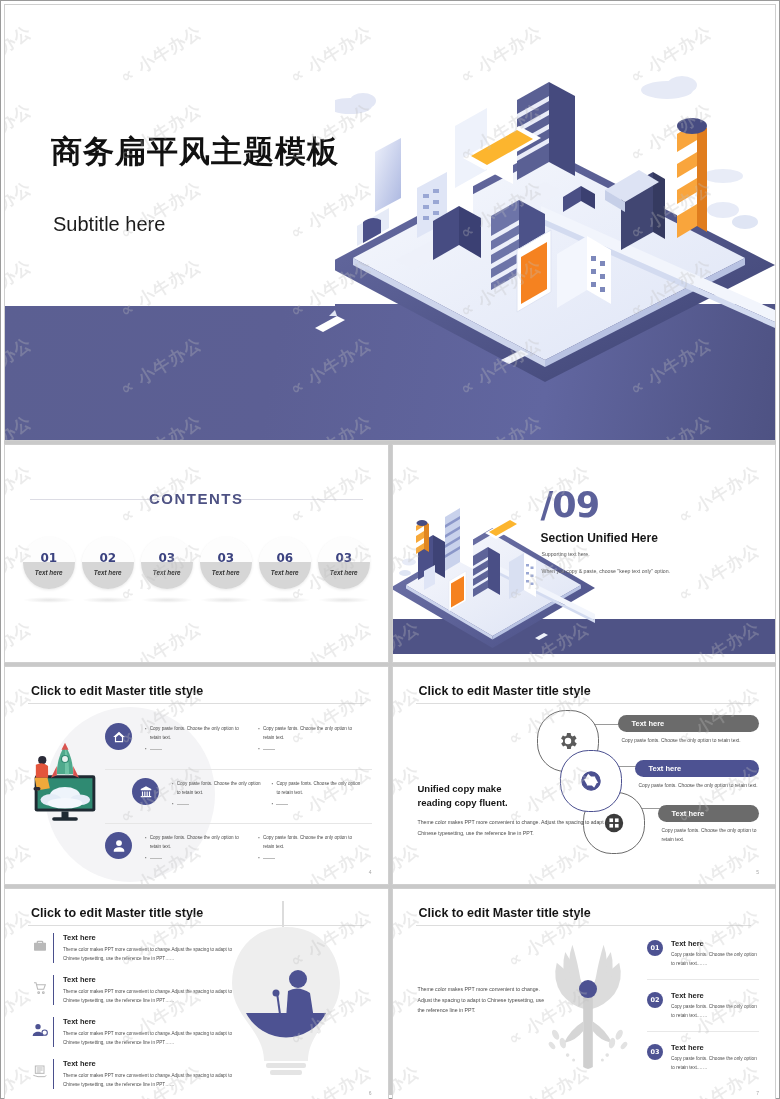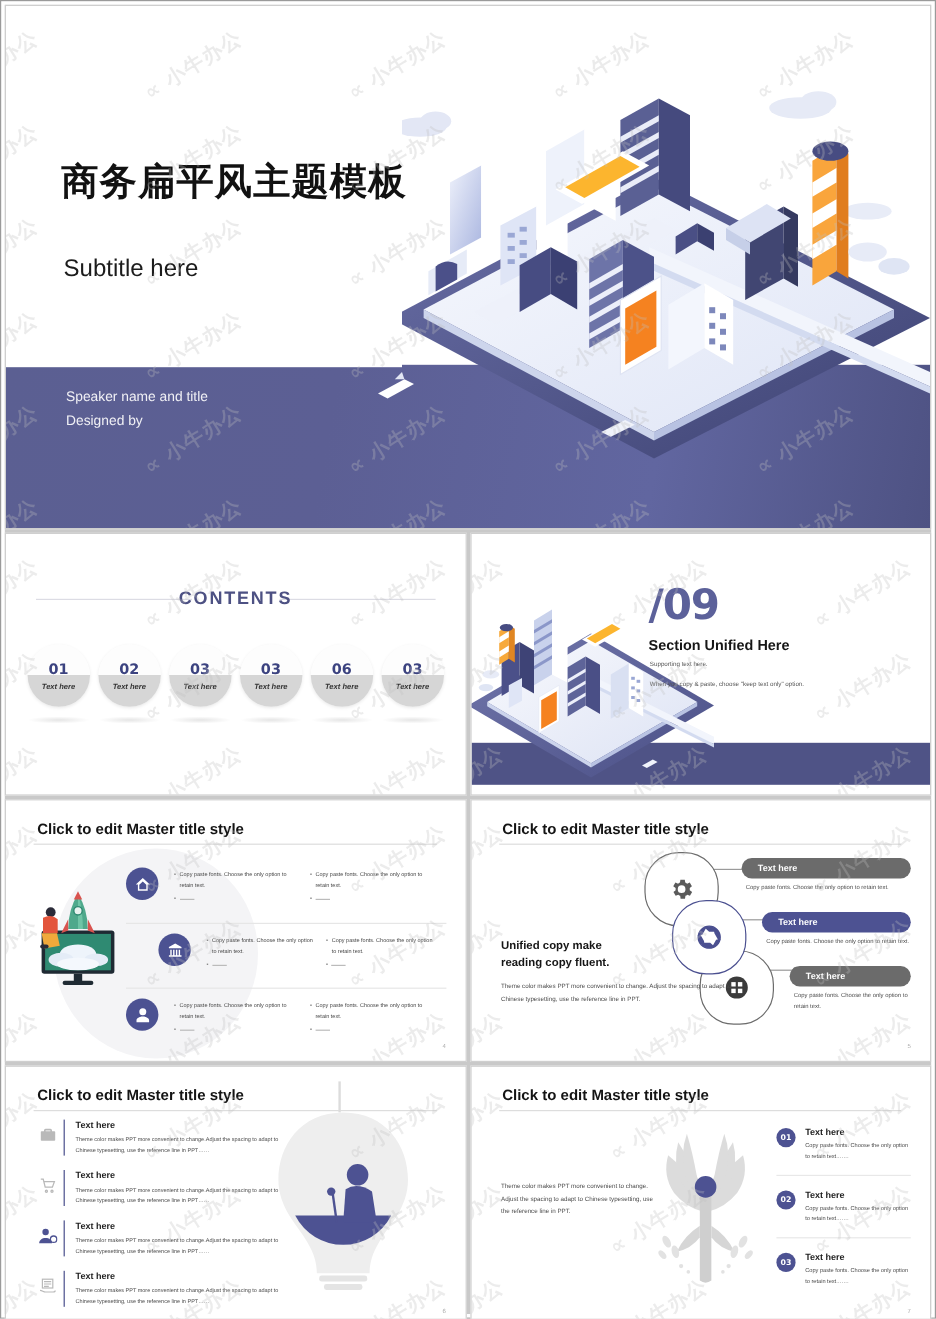--- a/index.html
+++ b/index.html
@@ -333,24 +333,20 @@
 
       <path d="M10 268 L32 256 L40 260 L18 272 Z" fill="#ffffff"></path>
       <path d="M24 256 L30 250 L32 256 Z" fill="#e2e6f3"></path>
 
       <path d="M196 300 L216 290 L224 294 L204 304 Z" fill="#f0f3fb"></path>
     </svg>
 
     <div class="whitepanel"></div>
     <div class="cover-title">商务扁平风主题模板</div>
     <div class="cover-sub">Subtitle here</div>
-    <div class="speaker">
-      <div>Speaker name and title</div>
-      <div>Designed by</div>
-    </div>
     <div class="wm">
           <span style="left: -60px; top: -40px;">∝ 小牛办公</span>
           <span style="left: 110px; top: -40px;">∝ 小牛办公</span>
           <span style="left: 280px; top: -40px;">∝ 小牛办公</span>
           <span style="left: 450px; top: -40px;">∝ 小牛办公</span>
           <span style="left: 620px; top: -40px;">∝ 小牛办公</span>
           <span style="left: -60px; top: 38px;">∝ 小牛办公</span>
           <span style="left: 110px; top: 38px;">∝ 小牛办公</span>
           <span style="left: 280px; top: 38px;">∝ 小牛办公</span>
           <span style="left: 450px; top: 38px;">∝ 小牛办公</span>

